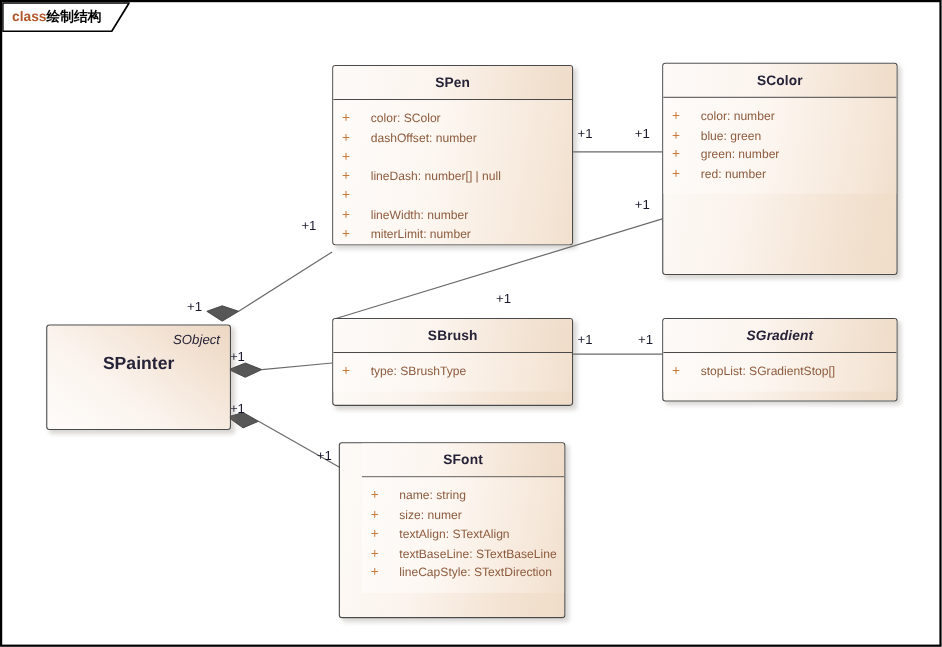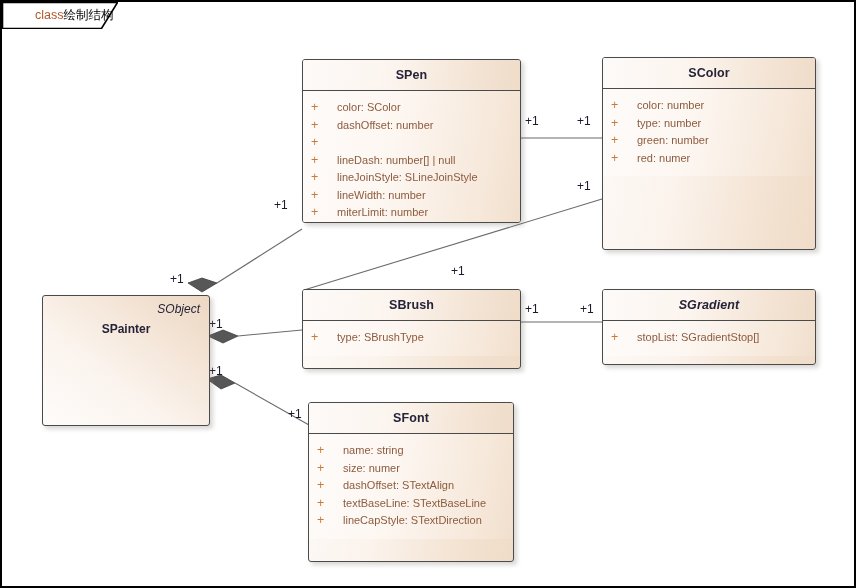--- a/index.html
+++ b/index.html
@@ -42,22 +42,22 @@
   #title-tab .tab-label {
     position: absolute;
     left: 9px;
     top: 5px;
     font-size: 12.5px;
     font-weight: bold;
     letter-spacing: 0px;
     white-space: nowrap;
     z-index: 3;
   }
-  .tab-kw { color: #b2572b; font-weight: normal; margin-left: 24px; }
-  .tab-name { color: #000000; font-weight: normal; text-align: center; }
+  .tab-kw { color: #b2572b; font-weight: bold; }
+  .tab-name { color: #000000; font-weight: bold; text-align: center; }
 
   
   #connectors {
     position: absolute;
     left: 0; top: 0;
     width: 856px; height: 588px;
     z-index: 5;
     pointer-events: none;
   }
 
@@ -125,21 +125,21 @@
     font-size: 11px;
     text-align: center;
   }
 
   
   #class-spainter {
     position: absolute;
     left: 40px;
     top: 293px;
     width: 168px;
-    height: 131px;
+    height: 96px;
     border: 1px solid #4a4a4a;
     border-radius: 3px;
     background: linear-gradient(218deg, #ecd7c2 0%, #f3e3d4 26%, #fbf4ee 62%, #fefcfa 100%);
     box-shadow: 3px 3px 4px rgba(120,110,100,0.28);
     z-index: 10;
   }
   #class-spainter .stereo {
     position: absolute;
     right: 9px;
     top: 6px;
@@ -147,21 +147,21 @@
     font-style: italic;
     color: #262338;
     white-space: nowrap;
   }
   #class-spainter .spainter-name {
     position: absolute;
     left: 0;
     right: 0;
     top: 26px;
     text-align: center;
-    font-size: 12px;
+    font-size: 16px;
     font-weight: bold;
     color: #262338;
   }
 </style>
 </head>
 <body>
 
 <div id="diagram-frame">
 
   <svg id="connectors" viewBox="0 0 856 588" xmlns="http://www.w3.org/2000/svg">
@@ -226,21 +226,20 @@
       </div>
       <div class="attr-row">
         <span class="attr-vis">+</span>
       </div>
       <div class="attr-row">
         <span class="attr-vis">+</span>
         <span class="attr-text">lineDash: number[] | null</span>
       </div>
       <div class="attr-row">
         <span class="attr-vis">+</span>
-        <span class="attr-text">lineJoinStyle: SLineJoinStyle</span>
       </div>
       <div class="attr-row">
         <span class="attr-vis">+</span>
         <span class="attr-text">lineWidth: number</span>
       </div>
       <div class="attr-row">
         <span class="attr-vis">+</span>
         <span class="attr-text">miterLimit: number</span>
       </div>
     </div>
@@ -250,29 +249,29 @@
     <div class="cls-header">
       <span class="cls-name">SColor</span>
     </div>
     <div class="cls-body">
       <div class="attr-row">
         <span class="attr-vis">+</span>
         <span class="attr-text">color: number</span>
       </div>
       <div class="attr-row">
         <span class="attr-vis">+</span>
-        <span class="attr-text">type: number</span>
+        <span class="attr-text">blue: green</span>
       </div>
       <div class="attr-row">
         <span class="attr-vis">+</span>
         <span class="attr-text">green: number</span>
       </div>
       <div class="attr-row">
         <span class="attr-vis">+</span>
-        <span class="attr-text">red: numer</span>
+        <span class="attr-text">red: number</span>
       </div>
     </div>
   </div>
 
   <div class="uml-class" id="class-sbrush" style="left:300px; top:287px; width:219px; height:80px;">
     <div class="cls-header">
       <span class="cls-name">SBrush</span>
     </div>
     <div class="cls-body">
       <div class="attr-row">
@@ -287,36 +286,36 @@
       <span class="cls-name abstract">SGradient</span>
     </div>
     <div class="cls-body">
       <div class="attr-row">
         <span class="attr-vis">+</span>
         <span class="attr-text">stopList: SGradientStop[]</span>
       </div>
     </div>
   </div>
 
-  <div class="uml-class" id="class-sfont" style="left:306px; top:400px; width:206px; height:160px;">
+  <div class="uml-class" id="class-sfont" style="left:306px; top:400px; width:206px; height:160px;padding-left:20px;">
     <div class="cls-header">
       <span class="cls-name">SFont</span>
     </div>
     <div class="cls-body">
       <div class="attr-row">
         <span class="attr-vis">+</span>
         <span class="attr-text">name: string</span>
       </div>
       <div class="attr-row">
         <span class="attr-vis">+</span>
         <span class="attr-text">size: numer</span>
       </div>
       <div class="attr-row">
         <span class="attr-vis">+</span>
-        <span class="attr-text">dashOffset: STextAlign</span>
+        <span class="attr-text">textAlign: STextAlign</span>
       </div>
       <div class="attr-row">
         <span class="attr-vis">+</span>
         <span class="attr-text">textBaseLine: STextBaseLine</span>
       </div>
       <div class="attr-row">
         <span class="attr-vis">+</span>
         <span class="attr-text">lineCapStyle: STextDirection</span>
       </div>
     </div>

